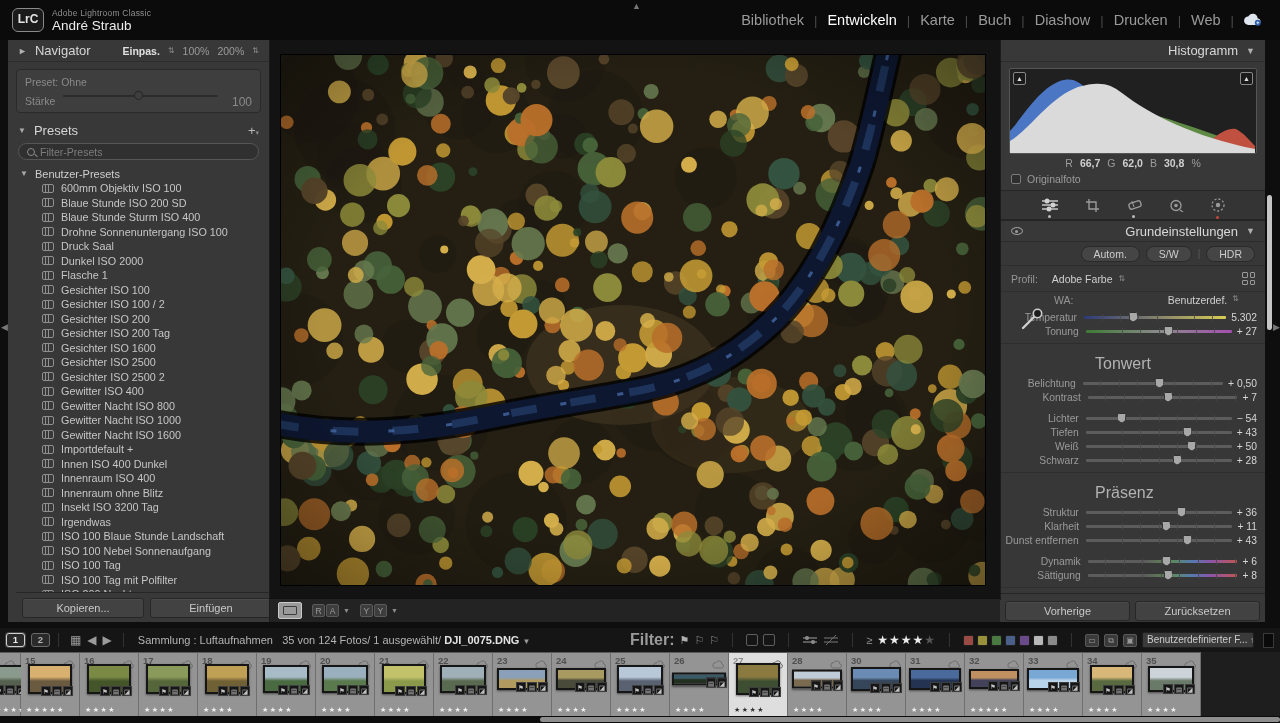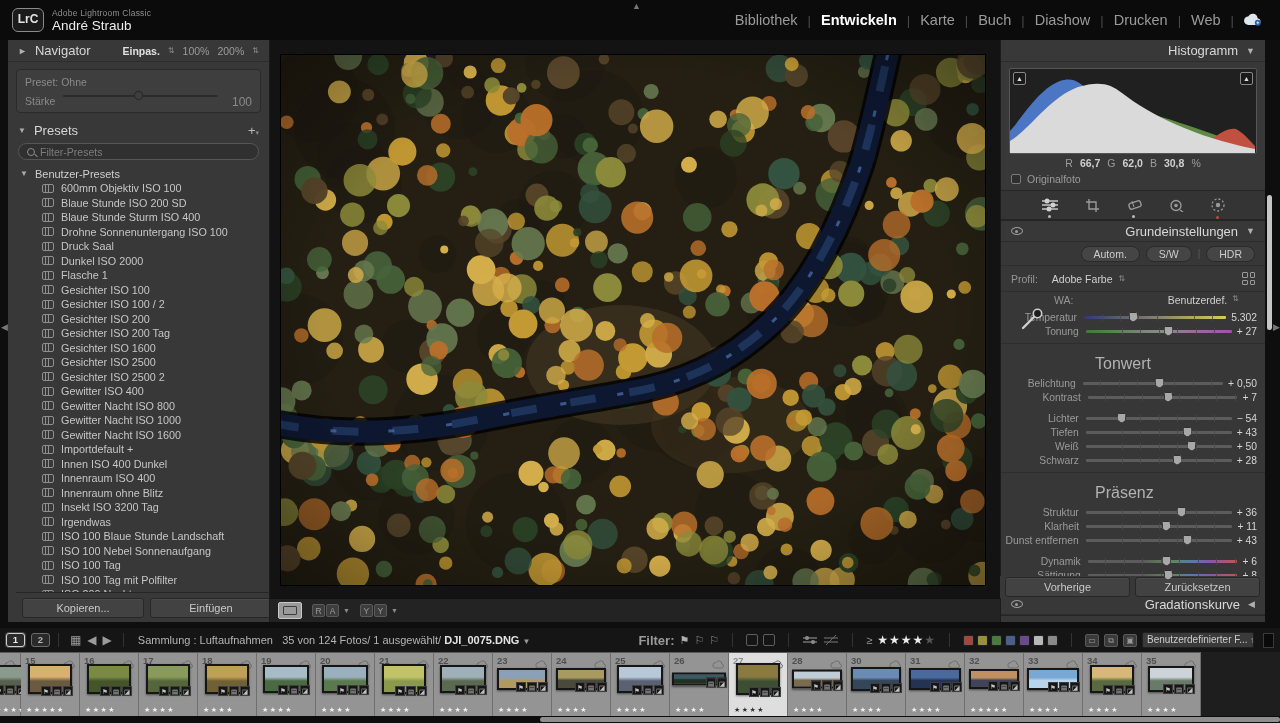--- a/index.html
+++ b/index.html
@@ -6,21 +6,21 @@
   html,body{width:1280px;height:723px;overflow:hidden}
   body{position:relative;background:#0e0e0e;font-family:"Liberation Sans",sans-serif;color:#c4c4c4;-webkit-font-smoothing:antialiased}
 
   
   #topbar{position:absolute;left:0;top:0;width:1280px;height:40px;background:#0b0b0b}
   #logo{position:absolute;left:12px;top:8px;width:32px;height:24px;border:1.5px solid #8a8a8a;border-radius:6px;color:#e2e2e2;font-size:12px;font-weight:bold;text-align:center;line-height:21px;background:#1a1a1a}
   #appsmall{position:absolute;left:52px;top:8px;font-size:8.5px;color:#8f8f8f;letter-spacing:.2px}
   #appuser{position:absolute;left:52px;top:18px;font-size:13.5px;color:#ececec}
   #modules{position:absolute;right:18px;top:12px;display:flex;align-items:center;gap:10px;font-size:14.5px}
   #modules .mod{color:#9a9a9a;cursor:default}
-  #modules .mod.active{color:#fff;font-weight:bold}
+  #modules .mod.active{color:#fff;font-weight:normal}
   #modules .sep{color:#4a4a4a;font-size:13px}
   .cloud-ic{position:relative;top:1px}
 
   
   .rail{position:absolute;background:#0e0e0e}
   #rail-left{left:0;top:40px;width:8px;height:582px}
   #rail-right{left:1265px;top:40px;width:15px;height:582px}
   .edge-arrow{position:absolute;color:#777;font-size:9px}
   #vscroll{position:absolute;left:1267px;top:195px;width:5px;height:135px;background:#c6c6c6;border-radius:3px}
   #lscroll{position:absolute;left:9px;top:150px;width:4px;height:88px;background:#b9b9b9;border-radius:2px;opacity:.8}
@@ -107,34 +107,34 @@
   .strack.t-vib::before{background:linear-gradient(90deg,#5c5c5c 0 38%,#5d8a55 55%,#557ab0 70%,#8a55a8 82%,#c05555 100%)}
   .strack::after{content:"";position:absolute;left:0;right:0;top:2px;height:7px;background:repeating-linear-gradient(90deg,transparent 0 17.5px,#474747 17.5px 18.5px);opacity:.8}
   .sthumb{position:absolute;top:0;width:9px;height:10px;background:#a8a8a8;border:1px solid #2e2e2e;clip-path:polygon(50% 100%,0 62%,14% 0,86% 0,100% 62%);z-index:2}
   .sval{flex:1;text-align:right;font-size:10.3px;color:#d6d6d6;white-space:nowrap}
   .ssection{padding:6px 0 3px 94px;font-size:16px;color:#b2b2b2}
   .sgap{height:7px}
   .sdivider{height:1px;background:#2e2e2e;margin:5px 0}
   .cpanel{height:22px;display:flex;align-items:center;padding:0 10px;border-top:1px solid #252525;border-bottom:1px solid #2c2c2c;background:#383838}
   .cpanel .title{margin-left:auto;font-size:13px;color:#d8d8d8}
   .cpanel .tri{font-size:9px;color:#b0b0b0;margin-left:8px}
-  #right-btns{position:absolute;left:1000px;top:576px;width:265px;height:22px;background:#383838;display:flex;align-items:center;justify-content:space-between;padding:0 5px}
+  #right-btns{position:absolute;left:1000px;top:600px;width:265px;height:22px;background:#383838;display:flex;align-items:center;justify-content:space-between;padding:0 5px}
   .lrbtn.r{width:125px}
 
   
   #statusbar{position:absolute;left:0;top:628px;width:1280px;height:24px;background:#151515;display:flex;align-items:center;font-size:11px;color:#b4b4b4}
   .monbtn{width:19px;height:14px;border:1px solid #6a6a6a;border-radius:3px;background:#2a2a2a;color:#b4b4b4;font-size:9.5px;font-weight:bold;text-align:center;line-height:12px;margin-left:6px}
   .monbtn.on{border-color:#cfcfcf;color:#e8e8e8;box-shadow:0 0 0 1px #444}
   .sb-sep{width:1px;height:14px;background:#333;margin:0 8px}
   .sb-ic{color:#9a9a9a;font-size:12px;margin:0 3px}
   #sb-info{margin-left:6px}
   #sb-info .file{color:#e4e4e4;font-weight:bold}
   #sb-info .dd{color:#9a9a9a;font-size:8px}
   #filterzone{margin-left:auto;display:flex;align-items:center;gap:5px;padding-right:6px}
-  #filterzone .flab{color:#9a9a9a;font-weight:bold;font-size:13px}
+  #filterzone .flab{color:#9a9a9a;font-weight:bold;font-size:16px}
   .flagic{font-size:11px;color:#8a8a8a}
   .stateic{width:12px;height:12px;border:1.5px solid #5f5f5f;border-radius:2px}
   .star{font-size:12px;color:#ededed;letter-spacing:1px}
   .star.off{color:#555}
   .gte{color:#9a9a9a;font-size:11px}
   .lswatch{width:11px;height:11px;border:1px solid #1f1f1f;border-radius:2px}
   .mini-ic{width:14px;height:13px;border:1px solid #5a5a5a;border-radius:2px;background:#3a3a3a;color:#9a9a9a;font-size:8px;text-align:center;line-height:12px}
   #sortdd{width:112px;height:16px;background:#3a3a3a;border:1px solid #1f1f1f;border-radius:2px;color:#cccccc;font-size:10px;line-height:14px;padding:0 4px;white-space:nowrap;overflow:hidden}
   #stripbox{width:11px;height:15px;background:#0a0a0a;border:1px solid #3a3a3a;margin-left:4px}
 

